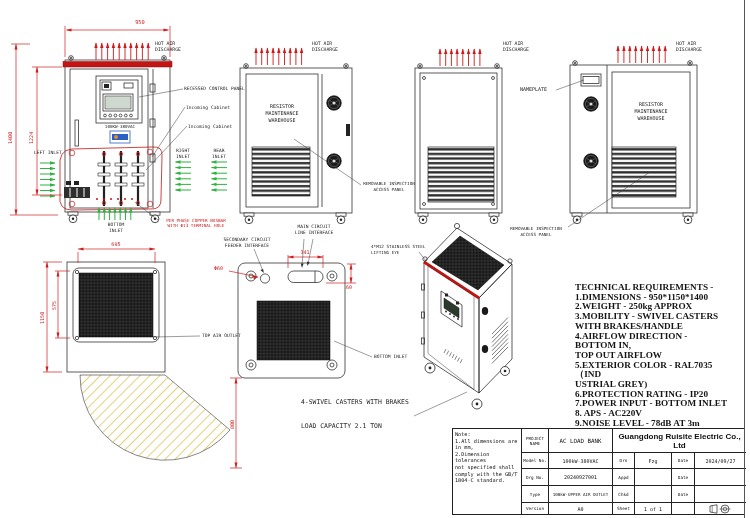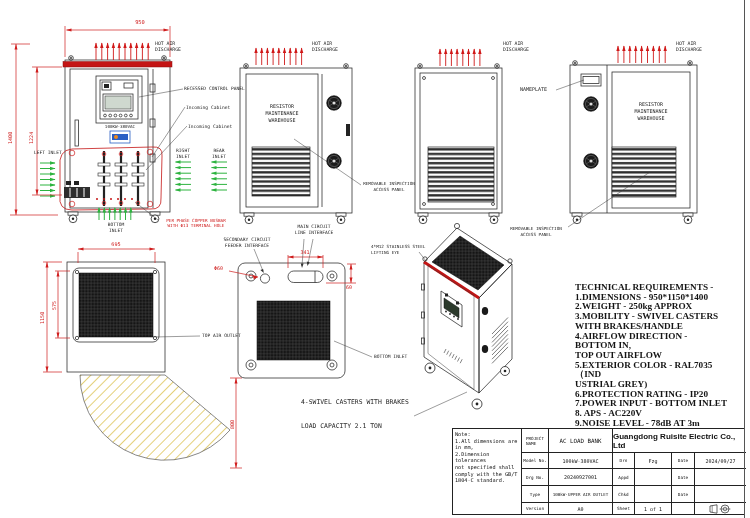--- a/index.html
+++ b/index.html
@@ -12,21 +12,21 @@
   .rot{transform:rotate(-90deg);transform-origin:center center;}
   .techreq{font-family:"Liberation Serif",serif;font-weight:bold;font-size:9.2px;
            line-height:9.7px;color:#151515;}
   .casters-note{font-size:6.4px;line-height:7.6px;}
   
   .tb{position:absolute;left:452px;top:428px;width:293px;height:87px;
       border:1px solid #222;box-sizing:border-box;background:#fff;}
   .tc{position:absolute;border-right:1px solid #222;border-bottom:1px solid #222;
       box-sizing:border-box;display:flex;align-items:center;justify-content:center;
       font-family:"DejaVu Sans Mono",monospace;color:#111;overflow:hidden;
-      white-space:pre-line;}
+      white-space:pre-line;text-align:center;}
   .tc.notes{align-items:flex-start;justify-content:flex-start;text-align:left;
       padding:2px;font-size:5.2px;line-height:6.6px;border-bottom:none;}
   .tc.small{font-size:4.3px;}
   .tc.val{font-size:5px;}
   .tc.company{font-family:"Liberation Sans",sans-serif;font-weight:bold;font-size:8px;border-right:none;}
   svg .ln{stroke:#262626;stroke-width:.75;fill:none;}
   svg .thin{stroke:#3a3a3a;stroke-width:.5;fill:none;}
   svg .rd{stroke:#cf1c1c;stroke-width:.7;fill:none;}
   .border-right-line{position:absolute;left:744px;top:0;width:1px;height:518px;background:#555;}
 </style>

